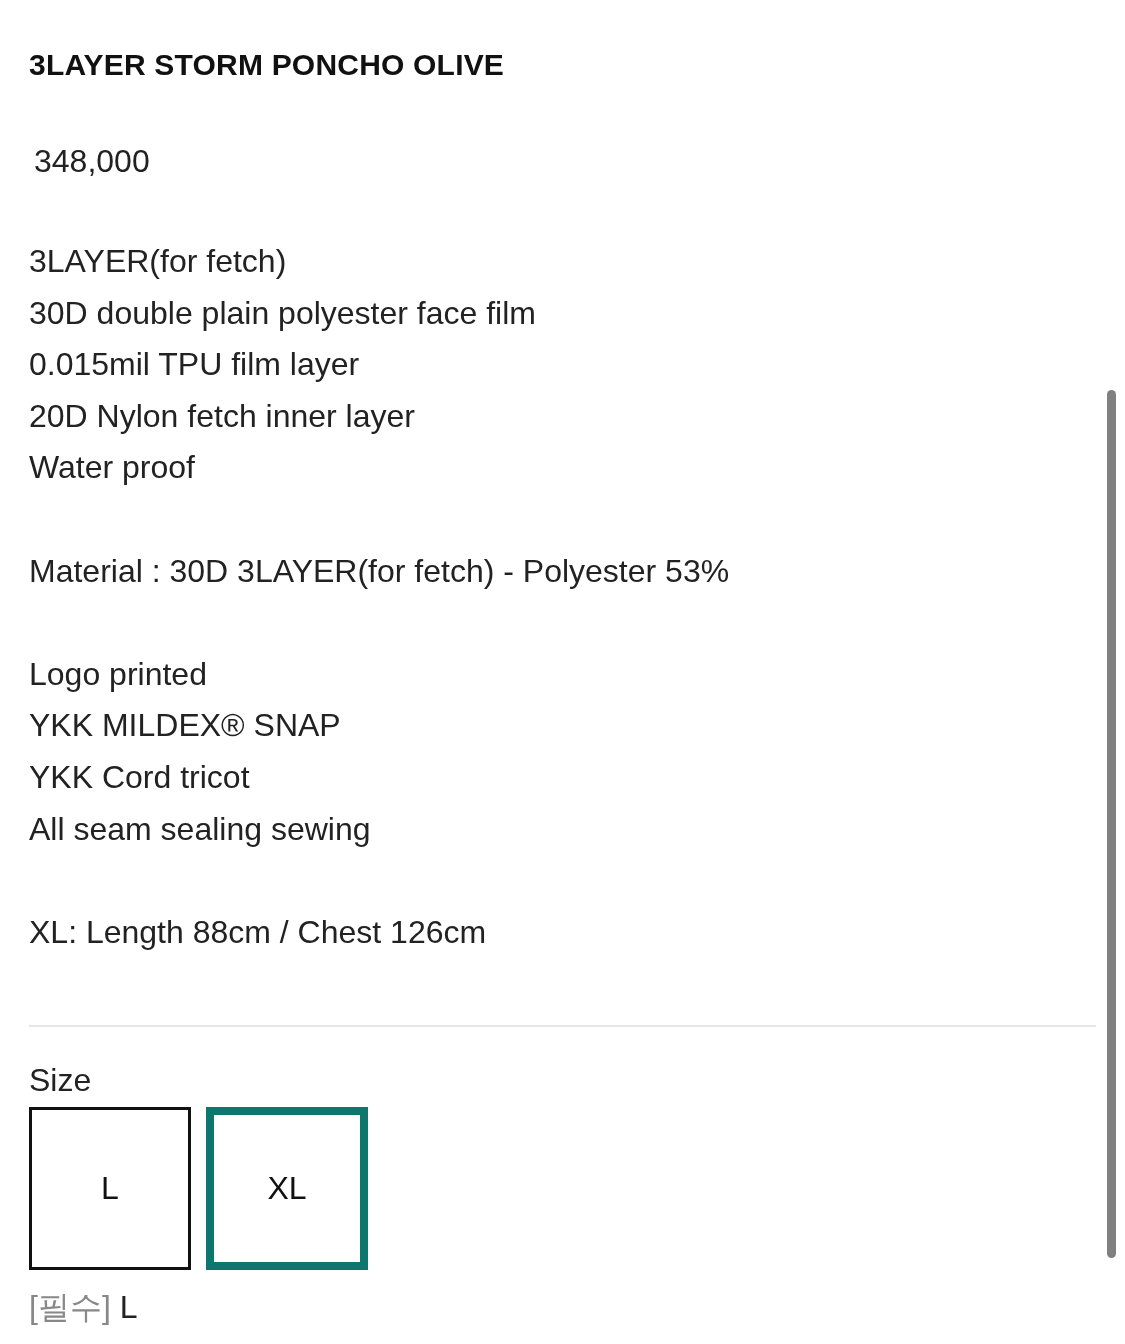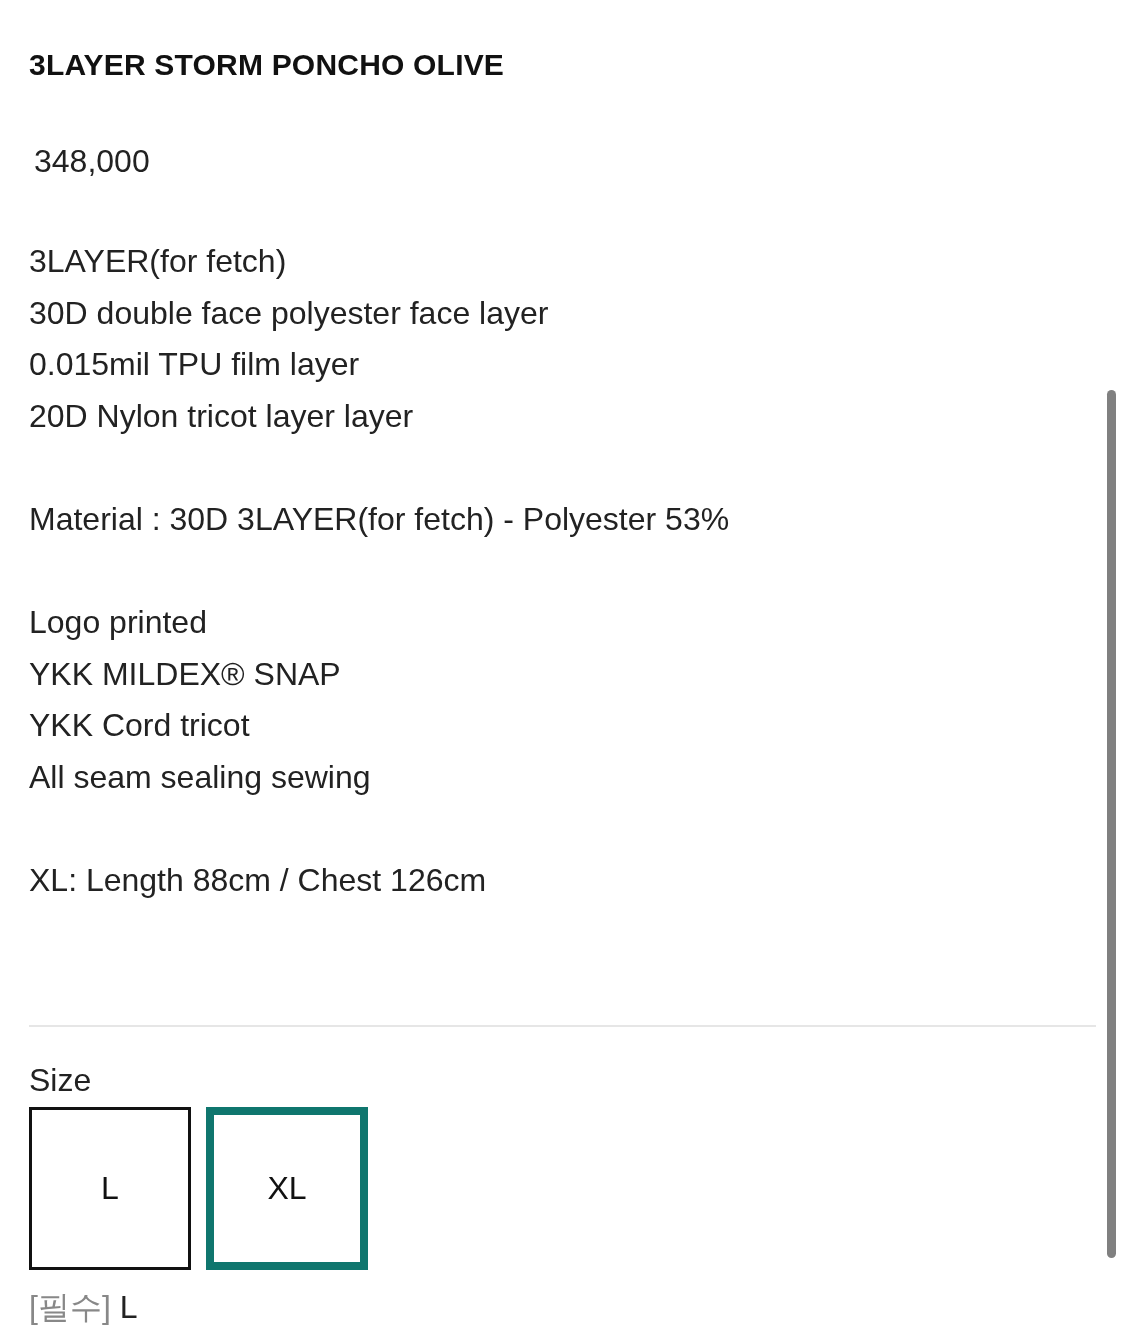--- a/index.html
+++ b/index.html
@@ -41,23 +41,24 @@
   }
 </style>
 </head>
 <body>
 
 <div class="title">3LAYER STORM PONCHO OLIVE</div>
 <div class="price">348,000</div>
 
 <div class="desc">
   <div>3LAYER(for fetch)</div>
-  <div>30D double face polyester face layer</div>
+  <div>30D double plain polyester face film</div>
   <div>0.015mil TPU film layer</div>
-  <div>20D Nylon tricot layer layer</div>
+  <div>20D Nylon fetch inner layer</div>
+  <div>Water proof</div>
   <div></div>
   <div>Material : 30D 3LAYER(for fetch) - Polyester 53%</div>
   <div></div>
   <div>Logo printed</div>
   <div>YKK MILDEX® SNAP</div>
   <div>YKK Cord tricot</div>
   <div>All seam sealing sewing</div>
   <div></div>
   <div>XL: Length 88cm / Chest 126cm</div>
 </div>

